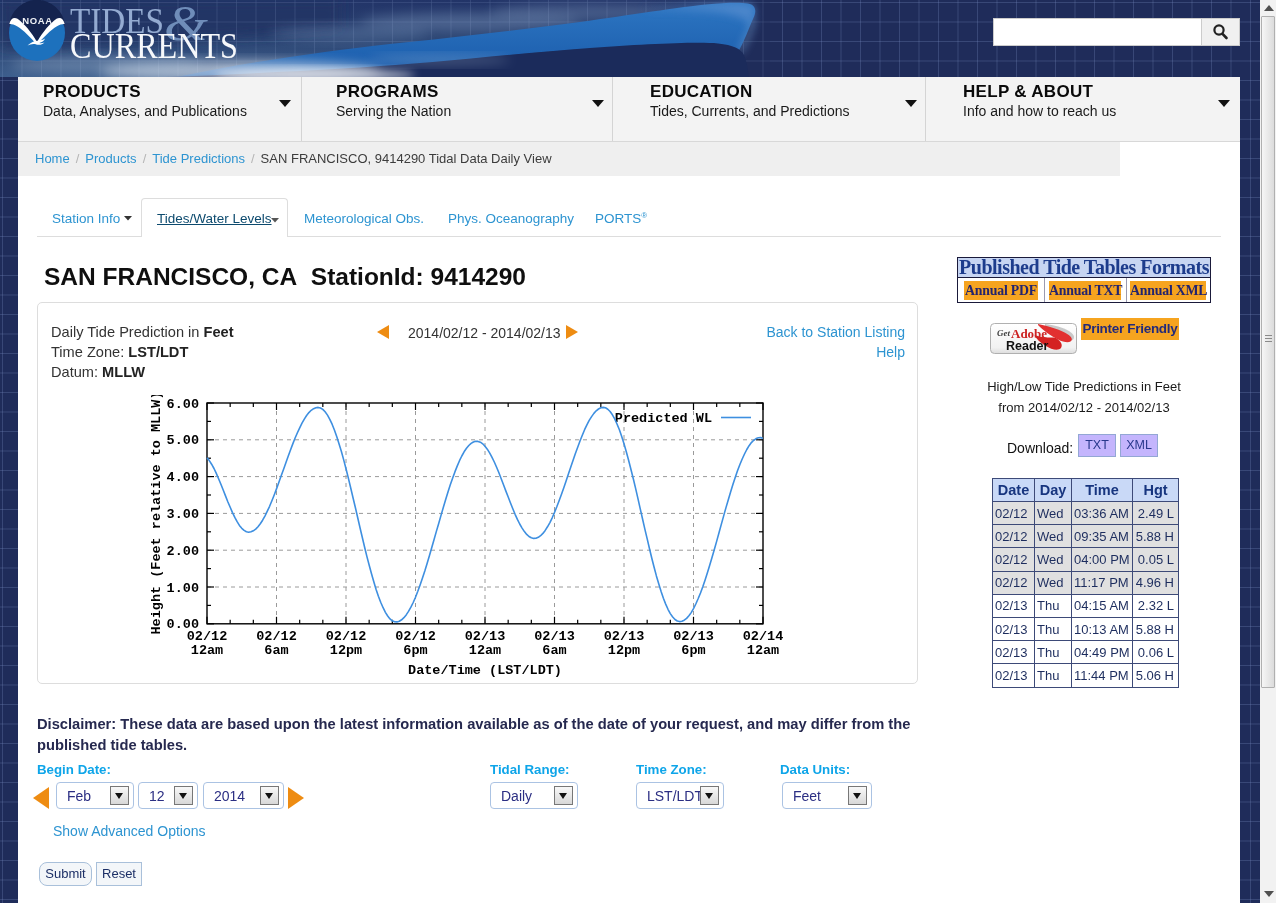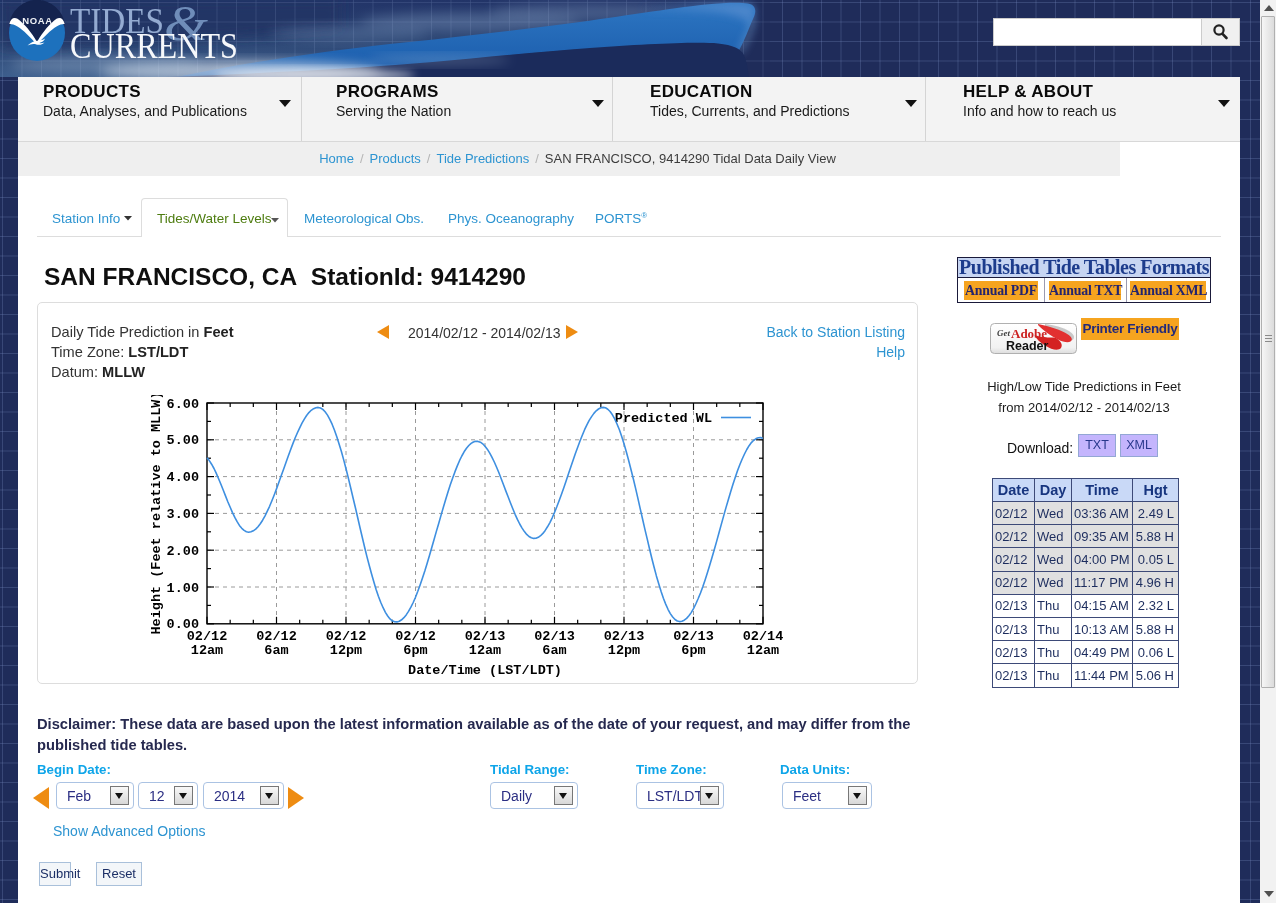--- a/index.html
+++ b/index.html
@@ -10,29 +10,29 @@
 .abs{position:absolute;}
 a{text-decoration:none;}
 #content{left:18px;top:77px;width:1222px;height:826px;background:#fff;}
 
 #menubar{left:18px;top:77px;width:1222px;height:64px;background:#f3f3f3;border-bottom:1px solid #d8d8d8;}
 .msep{position:absolute;top:0;width:1px;height:64px;background:#d4d4d4;}
 .mtitle{position:absolute;top:5px;font-size:17px;font-weight:bold;color:#0a0a0a;letter-spacing:.3px;}
 .msub{position:absolute;top:26px;font-size:14px;color:#1a1a1a;}
 .marr{position:absolute;top:23px;width:0;height:0;border-left:6px solid transparent;border-right:6px solid transparent;border-top:7px solid #111;}
 
-#crumb{left:18px;top:142px;width:1102px;height:34px;background:#efefef;font-size:13px;line-height:34px;text-align:center;}
+#crumb{left:18px;top:142px;width:1102px;height:34px;background:#efefef;font-size:13px;line-height:34px;}
 #crumb a{color:#2d94d1;}
 #crumb .sep{color:#b5b5b5;padding:0 6px;}
 #crumb .cur{color:#3c3c3c;}
 
 .tablink{position:absolute;font-size:13.5px;color:#2d94d1;top:211px;}
 #tabline{left:37px;top:236px;width:1184px;height:1px;background:#ddd;}
 #activetab{left:141px;top:198px;width:147px;height:39px;background:#fff;border:1px solid #ddd;border-bottom:0;border-radius:4px 4px 0 0;box-sizing:border-box;}
-#activetab span{position:absolute;left:15px;top:12px;font-size:13.5px;color:#4d7c0f;}
+#activetab span{position:absolute;left:15px;top:12px;font-size:13.5px;color:#0c4a6e;text-decoration:underline;}
 
 #h1{left:44px;top:263px;font-size:24.5px;font-weight:bold;color:#0f0f0f;}
 
 #panel{left:37px;top:302px;width:881px;height:382px;border:1px solid #ddd;border-radius:5px;box-sizing:border-box;background:#fff;}
 .pline{position:absolute;font-size:14.6px;color:#333;}
 .pline b{color:#222;}
 .plink{position:absolute;font-size:14.6px;color:#2d94d1;}
 .arrL{position:absolute;width:0;height:0;border-top:7px solid transparent;border-bottom:7px solid transparent;border-right:12px solid #ee8c12;}
 .arrR{position:absolute;width:0;height:0;border-top:7px solid transparent;border-bottom:7px solid transparent;border-left:12px solid #ee8c12;}
 
@@ -415,21 +415,21 @@
   </div>
 <div class="sel abs" style="left:636px;top:782px;width:88px;">
     <span>LST/LDT</span>
     <div class="selbtn"></div>
   </div>
 <div class="sel abs" style="left:782px;top:782px;width:90px;">
     <span>Feet</span>
     <div class="selbtn"></div>
   </div>
 <a class="abs" id="adv" href="#">Show Advanced Options</a>
-<div class="fbtn abs" style="left:39px;width:32px;">Submit</div>
+<div class="fbtn abs" style="left:39px;width:53px;border-radius:8px;">Submit</div>
 <div class="fbtn abs" style="left:96px;width:46px;">Reset</div>
 
 <div class="abs" id="sbar">
 <div class="sarr" style="top:5px;border-left:5px solid transparent;border-right:5px solid transparent;border-bottom:6px solid #505050;"></div>
 <div id="sthumb">
       <div style="position:absolute;left:3px;top:318px;width:7px;height:1px;background:#8a8a8a;box-shadow:0 3px 0 #8a8a8a,0 6px 0 #8a8a8a;"></div>
     </div>
 <div class="sarr" style="top:891px;border-left:5px solid transparent;border-right:5px solid transparent;border-top:6px solid #505050;"></div>
 </div>
 

